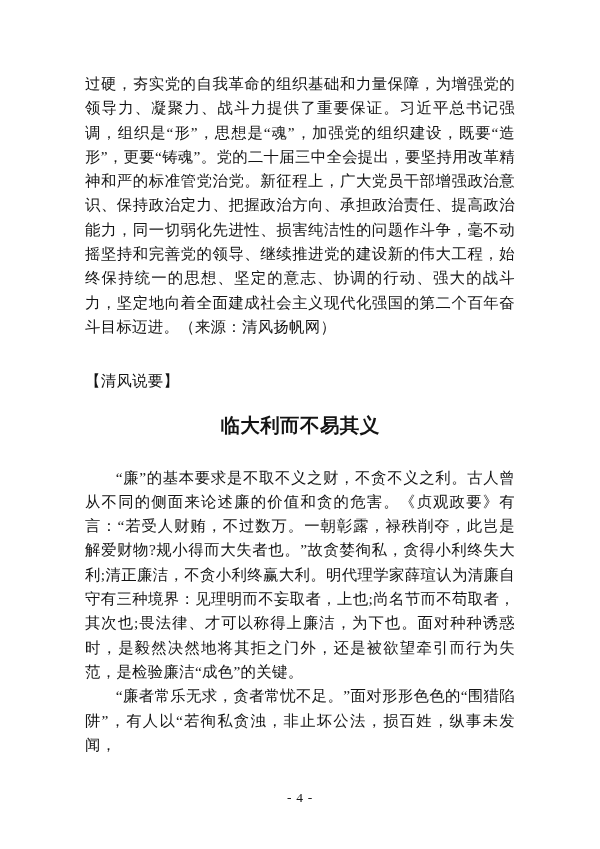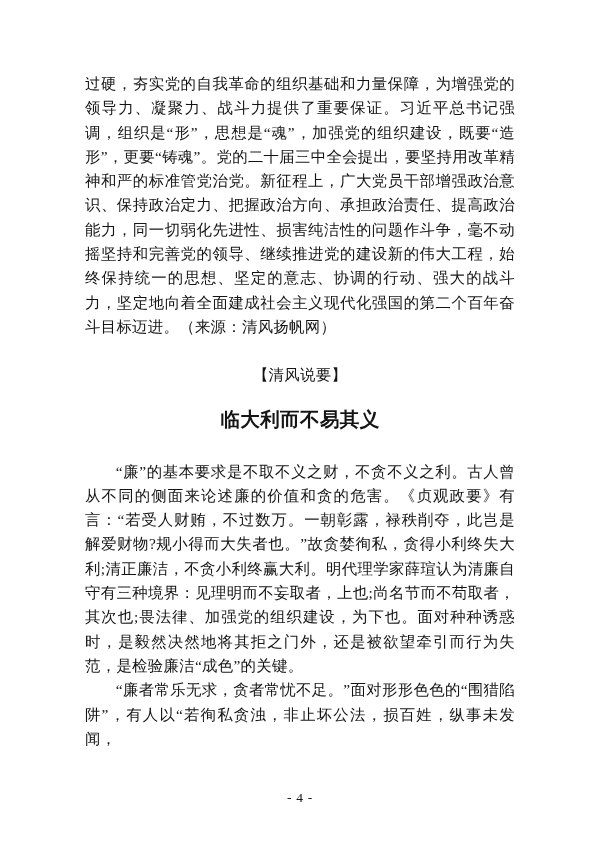--- a/index.html
+++ b/index.html
@@ -27,24 +27,24 @@
     text-justify: inter-character;
     letter-spacing: 0.02em;
   }
   .continuation {
     text-indent: 0;
   }
   .indent {
     text-indent: 2em;
   }
   .section-header {
-    margin: 24px 0 0 0;
+    margin: 30px 0 0 0;
     font-size: 15.4px;
     line-height: 24.3px;
-    text-align: center;
+    text-align: left;
     letter-spacing: 0.02em;
   }
   .article-title {
     margin: 17px 0 0 0;
     font-size: 19.5px;
     line-height: 30px;
     font-weight: bold;
     text-align: center;
     letter-spacing: 0.02em;
   }
@@ -68,19 +68,19 @@
 
 <div class="page">
 
   <p class="body-text continuation">过硬，夯实党的自我革命的组织基础和力量保障，为增强党的领导力、凝聚力、战斗力提供了重要保证。习近平总书记强调，组织是“形”，思想是“魂”，加强党的组织建设，既要“造形”，更要“铸魂”。党的二十届三中全会提出，要坚持用改革精神和严的标准管党治党。新征程上，广大党员干部增强政治意识、保持政治定力、把握政治方向、承担政治责任、提高政治能力，同一切弱化先进性、损害纯洁性的问题作斗争，毫不动摇坚持和完善党的领导、继续推进党的建设新的伟大工程，始终保持统一的思想、坚定的意志、协调的行动、强大的战斗力，坚定地向着全面建成社会主义现代化强国的第二个百年奋斗目标迈进。（来源：清风扬帆网）</p>
 
   <p class="section-header">【清风说要】</p>
 
   <h1 class="article-title">临大利而不易其义</h1>
 
   <div class="paragraphs-block">
-    <p class="body-text indent">“廉”的基本要求是不取不义之财，不贪不义之利。古人曾从不同的侧面来论述廉的价值和贪的危害。《贞观政要》有言：“若受人财贿，不过数万。一朝彰露，禄秩削夺，此岂是解爱财物?规小得而大失者也。”故贪婪徇私，贪得小利终失大利;清正廉洁，不贪小利终赢大利。明代理学家薛瑄认为清廉自守有三种境界：见理明而不妄取者，上也;尚名节而不苟取者，其次也;畏法律、加强党的组织建设，为下也。面对种种诱惑时，是毅然决然地将其拒之门外，还是被欲望牵引而行为失范，是检验廉洁“成色”的关键。</p>
+    <p class="body-text indent">“廉”的基本要求是不取不义之财，不贪不义之利。古人曾从不同的侧面来论述廉的价值和贪的危害。《贞观政要》有言：“若受人财贿，不过数万。一朝彰露，禄秩削夺，此岂是解爱财物?规小得而大失者也。”故贪婪徇私，贪得小利终失大利;清正廉洁，不贪小利终赢大利。明代理学家薛瑄认为清廉自守有三种境界：见理明而不妄取者，上也;尚名节而不苟取者，其次也;畏法律、才可以称得上廉洁，为下也。面对种种诱惑时，是毅然决然地将其拒之门外，还是被欲望牵引而行为失范，是检验廉洁“成色”的关键。</p>
     <p class="body-text indent">“廉者常乐无求，贪者常忧不足。”面对形形色色的“围猎陷阱”，有人以“若徇私贪浊，非止坏公法，损百姓，纵事未发闻，</p>
   </div>
 
   <div class="page-number">- 4 -</div>
 
 </div>
 
 </body></html>

